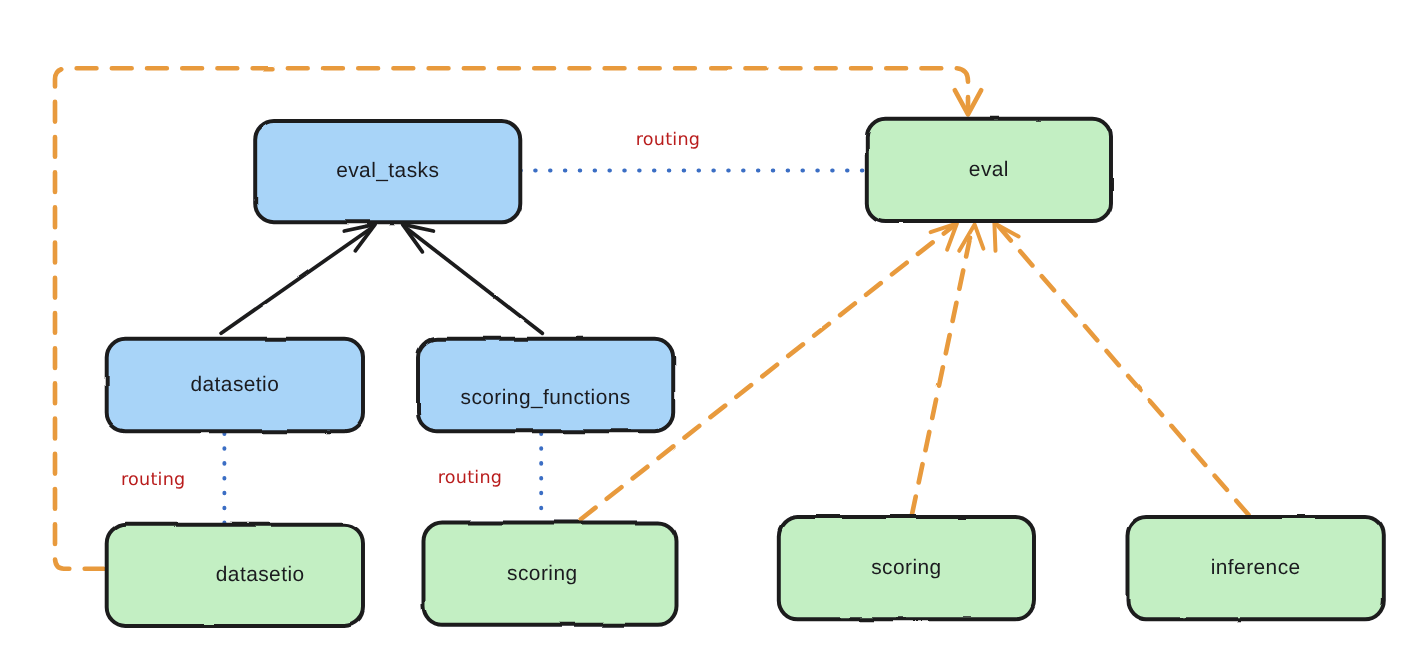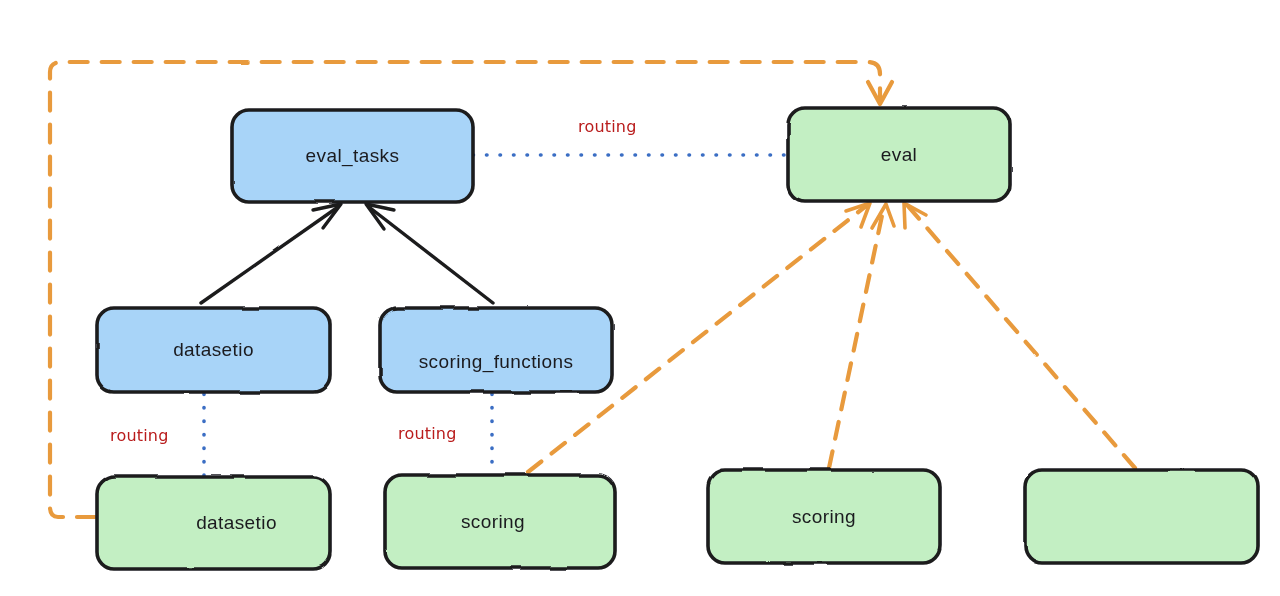--- a/index.html
+++ b/index.html
@@ -142,20 +142,21 @@
   <div class="node-label" style="left:97px; top:308px; width:233px; height:84px;">datasetio</div>
 
   <div class="node-label" style="left:380px; top:308px; width:232px; height:108px;">scoring_functions</div>
 
   <div class="node-label" style="left:97px; top:477px; width:279px; height:92px;">datasetio</div>
 
   <div class="node-label" style="left:385px; top:475px; width:216px; height:93px;">scoring</div>
 
   <div class="node-label" style="left:708px; top:470px; width:232px; height:93px;">scoring</div>
 
+  <div class="node-label" style="left:1025px; top:470px; width:233px; height:93px;">inference</div>
 
   <div class="edge-label" style="left:578px; top:117px;">routing</div>
 
   <div class="edge-label" style="left:110px; top:426px;">routing</div>
 
   <div class="edge-label" style="left:398px; top:424px;">routing</div>
 
 </div>
 
 </body></html>

